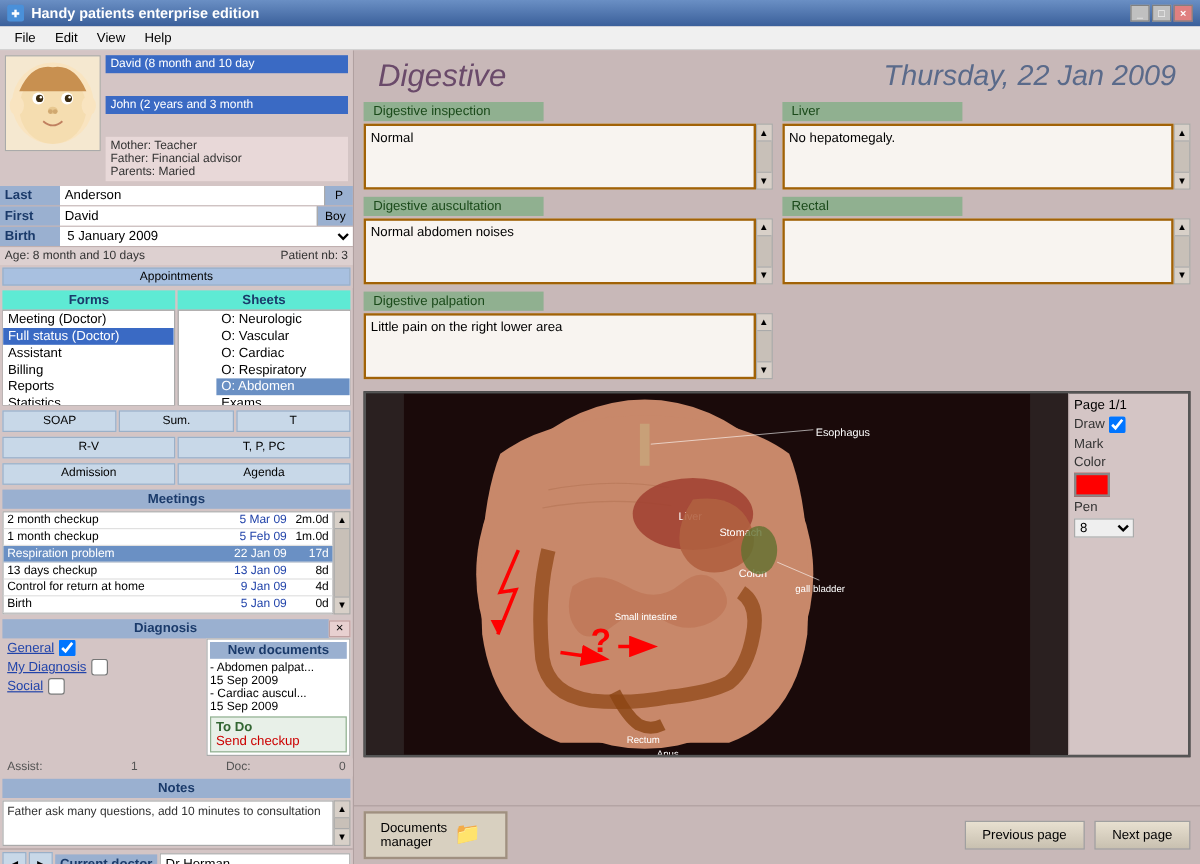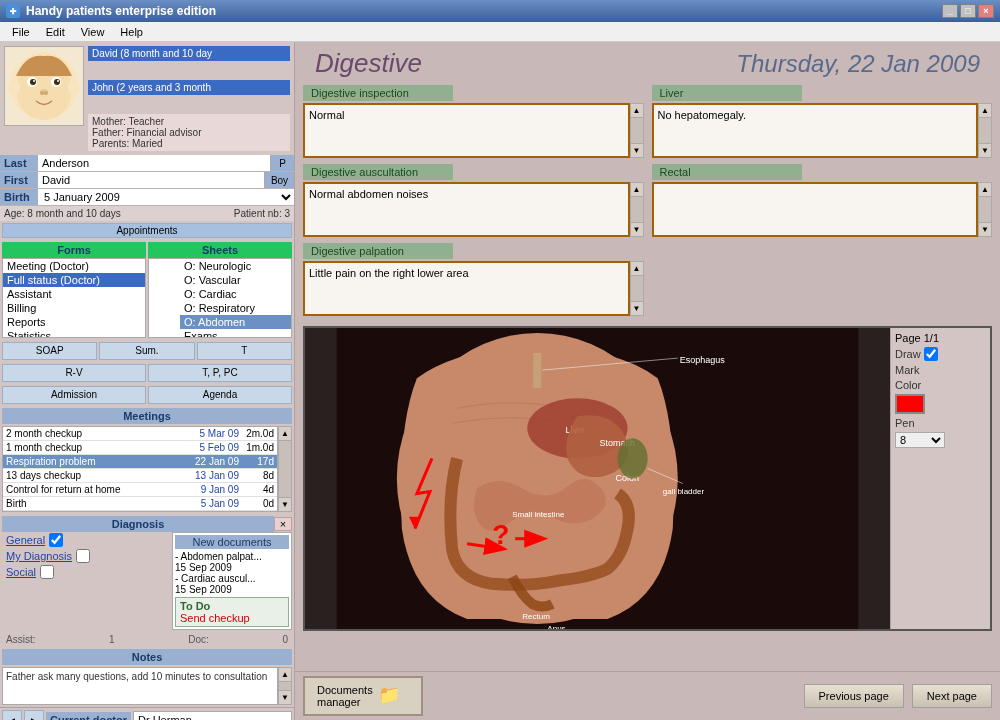--- a/index.html
+++ b/index.html
@@ -24,36 +24,36 @@
     
     .patient-header { display: flex; padding: 4px; gap: 4px; background: #d4c5c5; }
     .patient-photo { width: 80px; height: 80px; background: #f5e8d0; border: 1px solid #aaa; overflow: hidden; display: flex; align-items: center; justify-content: center; }
     .patient-info-top { flex: 1; display: flex; flex-direction: column; gap: 19px; }
     .patient-name-row { background: #3a6ac4; color: white; padding: 2px 4px; font-size: 10px; }
     .patient-name-row2 { background: #3a6ac4; color: white; padding: 2px 4px; font-size: 10px; }
     .patient-parents { padding: 2px 4px; font-size: 10px; color: #333; background: #e8d8d8; }
     
     
     .field-row { display: flex; align-items: center; height: 22px; border-bottom: 1px solid #c0b0b0; }
-    .field-label { width: 38px; background: #9ab0d0; color: #1a3a6a; font-weight: bold; padding: 2px 4px; height: 100%; display: flex; align-items: center; font-size: 11px; }
+    .field-label { width: 50px; background: #9ab0d0; color: #1a3a6a; font-weight: bold; padding: 2px 4px; height: 100%; display: flex; align-items: center; font-size: 11px; }
     .field-value { flex: 1; background: white; padding: 2px 4px; height: 100%; display: flex; align-items: center; font-size: 11px; }
     .field-btn { width: 24px; background: #9ab0d0; height: 100%; display: flex; align-items: center; justify-content: center; font-size: 10px; border-left: 1px solid #aaa; cursor: pointer; }
     .field-select { flex: 1; background: white; border: none; font-size: 11px; height: 100%; padding: 0 2px; }
     
     .age-row { display: flex; justify-content: space-between; padding: 2px 4px; font-size: 10px; color: #333; background: #ddd0d0; }
     
     
     .tabs-row { display: flex; padding: 2px; gap: 2px; background: #d4c5c5; }
     .tab-btn { flex: 1; background: #c8d8e8; border: 1px solid #9ab0c8; padding: 1px 4px; text-align: center; font-size: 10px; cursor: pointer; }
     .tab-btn.active { background: #a8c0e0; }
     
     
     .two-col { display: flex; gap: 2px; padding: 2px; }
     .col-half { flex: 1; }
-    .section-header { background: #22c55e; color: #1a3a6a; font-weight: bold; padding: 2px 4px; font-size: 11px; text-align: center; }
+    .section-header { background: #5eead4; color: #1a3a6a; font-weight: bold; padding: 2px 4px; font-size: 11px; text-align: center; }
     .list-box { background: white; border: 1px solid #aaa; height: 90px; overflow-y: auto; }
     .list-box-tall { background: white; border: 1px solid #aaa; height: 105px; overflow-y: auto; padding-left: 31px; }
     .list-item { padding: 1px 4px; font-size: 11px; cursor: pointer; }
     .list-item.selected { background: #3a6ac4; color: white; }
     .list-item.selected2 { background: #6a90c4; color: white; }
     
     
     .sub-btns { display: flex; padding: 2px; gap: 2px; }
     .sub-btn { flex: 1; background: #c8d8e8; border: 1px solid #9ab0c8; padding: 2px 2px; text-align: center; font-size: 10px; cursor: pointer; height: 18px; }
     
@@ -71,21 +71,21 @@
     .diag-section { padding: 2px; }
     .diag-header-row { display: flex; align-items: center; }
     .diag-header { flex: 1; background: #9ab0d0; color: #1a3a6a; font-weight: bold; padding: 2px 4px; font-size: 11px; text-align: center; }
     .diag-x { width: 18px; background: #e8d0d0; border: 1px solid #c0a0a0; text-align: center; font-size: 11px; cursor: pointer; }
     .diag-body { display: flex; gap: 2px; }
     .diag-list { flex: 1; }
     .diag-item { display: flex; align-items: center; padding: 1px 4px; font-size: 11px; cursor: pointer; }
     .diag-item a { color: #2244aa; text-decoration: underline; }
     .diag-check { width: 14px; height: 14px; margin-left: 4px; }
     .new-docs { width: 120px; background: white; border: 1px solid #aaa; padding: 2px; font-size: 10px; }
-    .new-docs-header { background: #9ab0d0; color: #1a3a6a; font-weight: normal; padding: 1px 4px; font-size: 11px; text-align: center; margin-bottom: 2px; }
+    .new-docs-header { background: #9ab0d0; color: #1a3a6a; font-weight: bold; padding: 1px 4px; font-size: 11px; text-align: center; margin-bottom: 2px; }
     .todo-section { background: #e8f0e8; border: 1px solid #90b090; padding: 2px 4px; margin-top: 2px; font-size: 11px; }
     .todo-label { color: #336633; font-weight: bold; }
     .send-checkup { color: #cc0000; font-size: 11px; cursor: pointer; }
     
     
     .assist-row { display: flex; justify-content: space-between; padding: 2px 6px; background: #d4c5c5; font-size: 10px; color: #555; }
     
     
     .notes-section { padding: 2px; }
     .notes-header { background: #9ab0d0; color: #1a3a6a; font-weight: bold; padding: 2px 4px; font-size: 11px; text-align: center; margin-bottom: 2px; }

